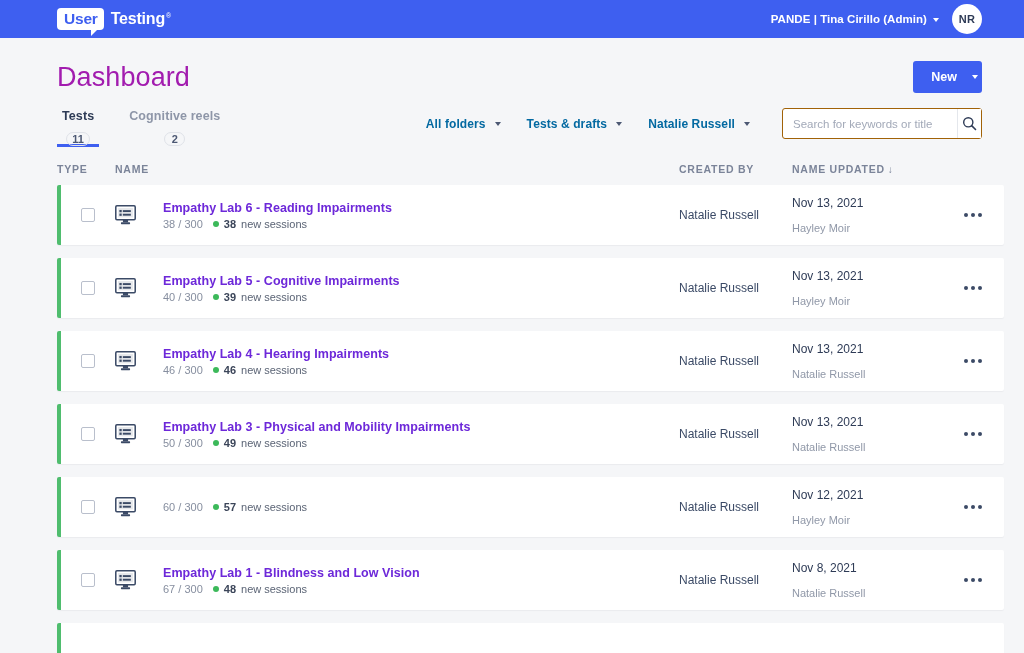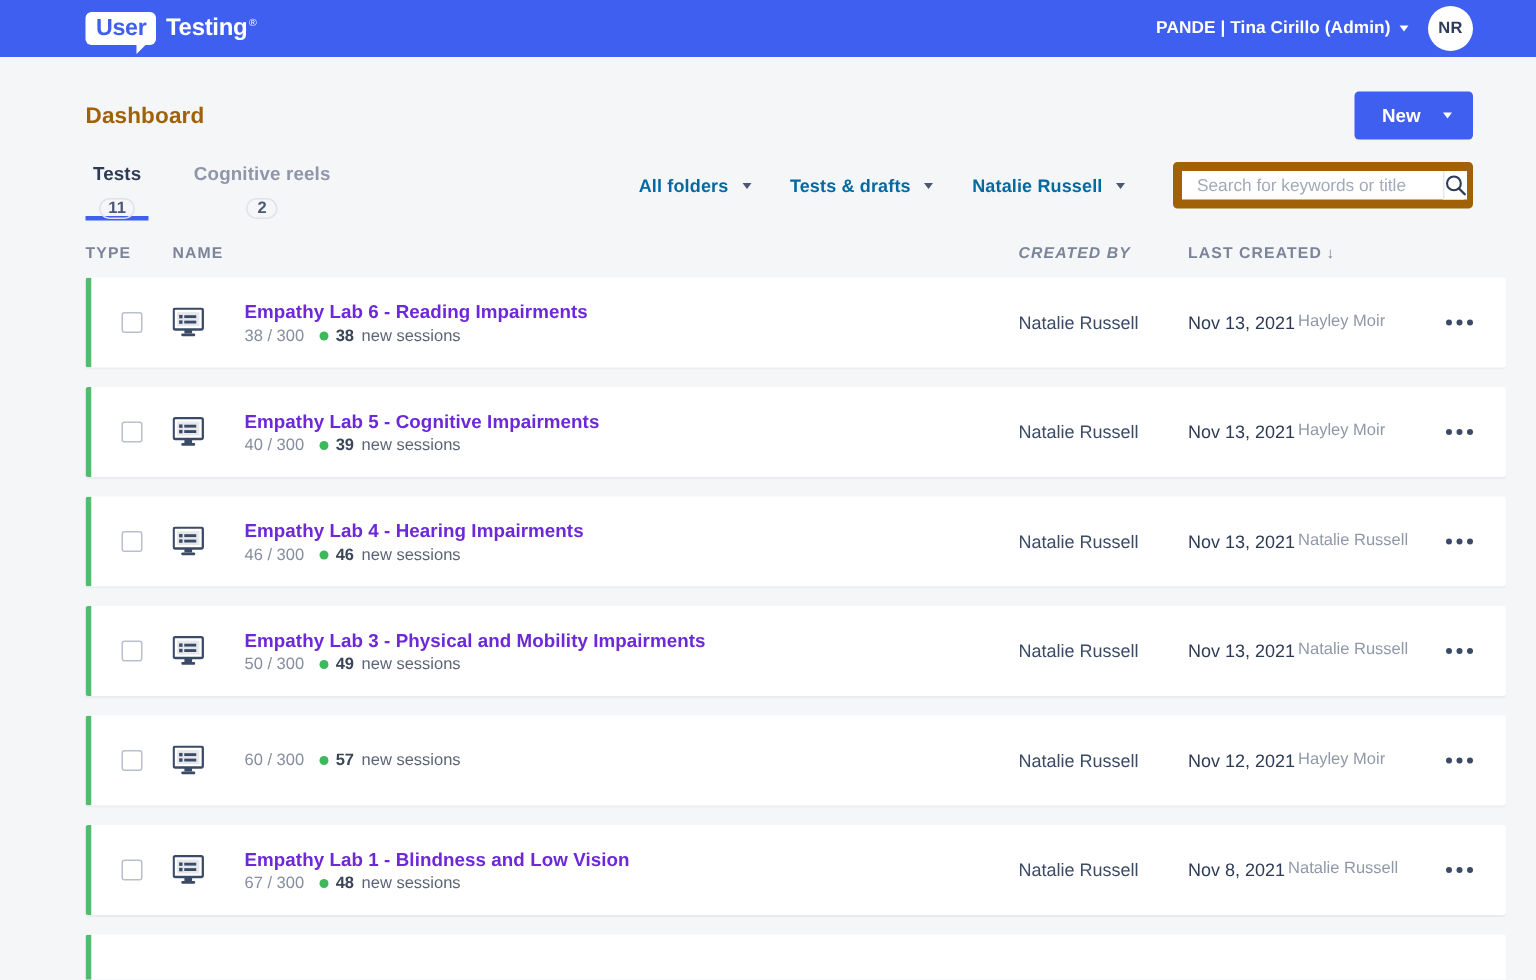--- a/index.html
+++ b/index.html
@@ -90,33 +90,33 @@
   }
 
   
   .page-head {
     display: flex;
     align-items: center;
     justify-content: space-between;
     padding: 23px 42px 0 57px;
   }
   .page-title {
-    font-size: 15px;
-    color: #a16207;
-    font-weight: bold;
+    font-size: 27px;
+    color: #a21caf;
+    font-weight: normal;
     letter-spacing: 0.1px;
   }
   .btn-new {
     background: #3e5ff0;
     color: #ffffff;
     border: none;
     border-radius: 3px;
     font-size: 12.5px;
     font-weight: bold;
-    padding: 9px 14px 9px 18px;
+    padding: 9px 4px 9px 18px;
     cursor: pointer;
     font-family: "Liberation Sans", sans-serif;
     display: flex;
     align-items: center;
     gap: 9px;
     justify-content: space-between;
   }
 
   
   .toolbar {
@@ -170,21 +170,21 @@
   .caret-dark {
     width: 0; height: 0;
     border-left: 3.5px solid transparent;
     border-right: 3.5px solid transparent;
     border-top: 4px solid #4c5873;
   }
 
   .search-box {
     display: flex;
     align-items: center;
-    border: 6px solid #a16207;
+    border: 1px solid #a16207;
     border-radius: 3px;
     background: #ffffff;
     height: 31px;
     width: 200px;
     margin-left: 6px;
   }
   .search-input {
     border: none;
     outline: none;
     flex: 1;
@@ -213,21 +213,21 @@
     display: flex;
     align-items: center;
     font-size: 10.5px;
     font-weight: bold;
     color: #7b8499;
     letter-spacing: 0.75px;
     padding: 0 0 10px 0;
   }
   .c-type   { width: 58px; }
   .c-name   { flex: 1; }
-  .c-create { width: 113px; font-style: italic; }
+  .c-create { width: 113px; }
   .c-update { width: 150px; }
   .c-menu   { width: 62px; }
   .sort-arrow { font-size: 10px; margin-left: 3px; }
 
   .rows { }
   .row {
     display: flex;
     align-items: center;
     background: #ffffff;
     border-left: 4px solid #4fbd6e;
@@ -260,21 +260,21 @@
   .quota { color: #868e9f; }
   .sessions { display: flex; align-items: center; gap: 5px; color: #5b6475; }
   .dot { width: 6px; height: 6px; border-radius: 50%; background: #3cb95a; display: inline-block; }
   .sessions b { color: #3b4559; font-weight: bold; }
 
   .row-created {
     width: 113px;
     font-size: 12px;
     color: #3b4a66;
   }
-  .row-updated { width: 150px; display: flex; gap: 2px; }
+  .row-updated { width: 150px; display: flex; flex-direction: column; gap: 12px; }
   .upd-date { font-size: 12px; color: #2e3b56; }
   .upd-by { font-size: 11px; color: #9098a8; }
   .row-menu {
     width: 62px;
     display: flex;
     align-items: center;
     justify-content: center;
     cursor: pointer;
     gap: 3px;
   }
@@ -338,21 +338,21 @@
       </button>
     </div>
   </div>
 </div>
 
 <div class="table-wrap">
   <div class="col-head">
     <div class="c-type">TYPE</div>
     <div class="c-name">NAME</div>
     <div class="c-create">CREATED BY</div>
-    <div class="c-update"><span>LAST CREATED</span><span class="sort-arrow">↓</span></div>
+    <div class="c-update"><span>NAME UPDATED</span><span class="sort-arrow">↓</span></div>
     <div class="c-menu"></div>
   </div>
 
   <div class="rows" id="table-body">
   <div class="row">
     <div class="row-checkwrap">
       <span class="chk"></span>
     </div>
     <div class="row-icon">
       <svg width="21" height="20" viewBox="0 0 22 21">

